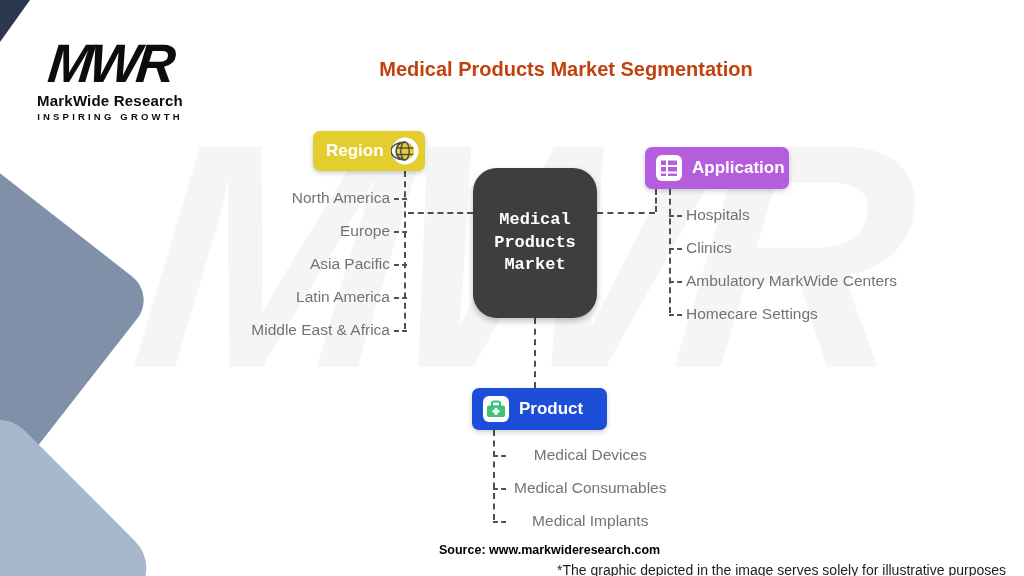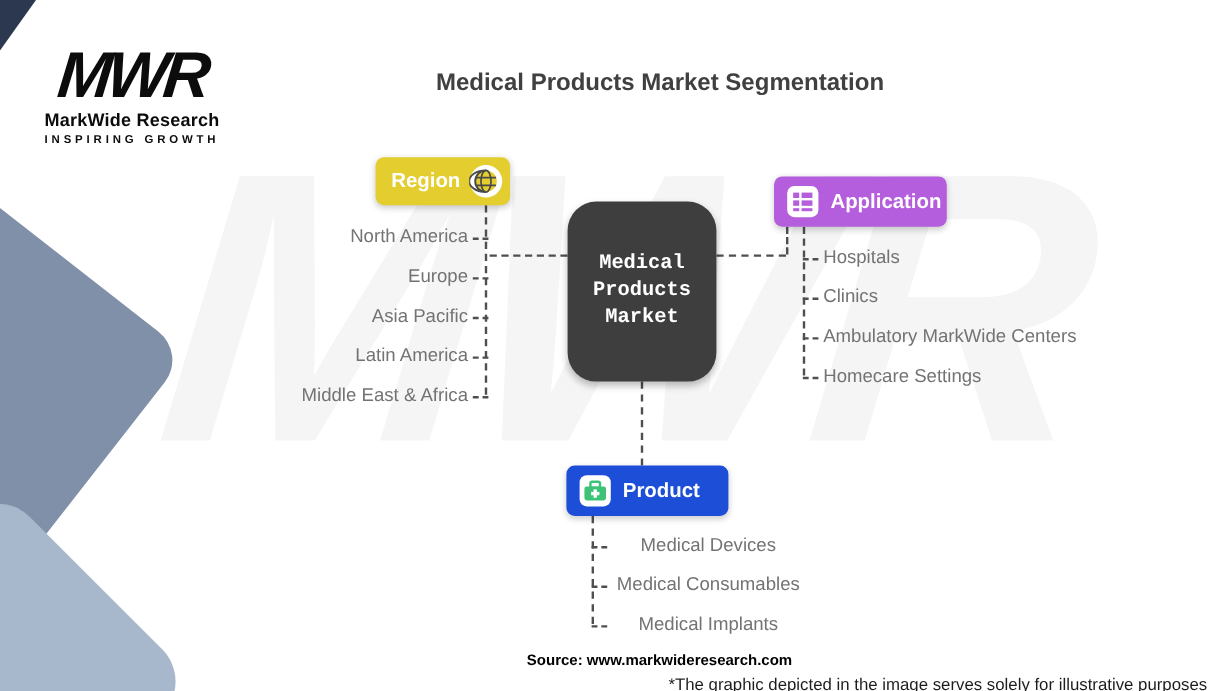--- a/index.html
+++ b/index.html
@@ -22,22 +22,22 @@
 
   .layer { position:absolute; inset:0; z-index:1; }
 
   
   .logo { position:absolute; left:30px; top:36px; width:160px; text-align:center; color:#0c0c0c; }
   .logo-monogram { font-size:54px; line-height:54px; font-weight:900; font-style:italic;
       letter-spacing:-4px; transform:skewX(-6deg); }
   .logo-name { font-size:15px; font-weight:800; margin-top:2px; letter-spacing:0.2px; }
   .logo-tagline { font-size:9.5px; font-weight:700; letter-spacing:3.2px; margin-top:2px; }
 
-  .page-title { position:absolute; left:550px; top:58px; transform:translateX(-50%);
-      font-size:20px; font-weight:700; color:#404040; white-space:nowrap; }
+  .page-title { position:absolute; left:566px; top:58px; transform:translateX(-50%);
+      font-size:20px; font-weight:700; color:#c2410c; white-space:nowrap; }
 
   
   .center-box { position:absolute; left:473px; top:168px; width:124px; height:150px;
       background:#3e3e3e; border-radius:24px; color:#ffffff; font-weight:700; font-size:17px;
       display:flex; align-items:center; justify-content:center; text-align:center;
       padding:0 18px; line-height:1.35; box-shadow:0 3px 6px rgba(0,0,0,0.25);font-family:Liberation Mono, monospace; }
 
   
   .badge { position:absolute; display:flex; align-items:center; border-radius:7px;
       color:#ffffff; font-weight:700; font-size:17px;

